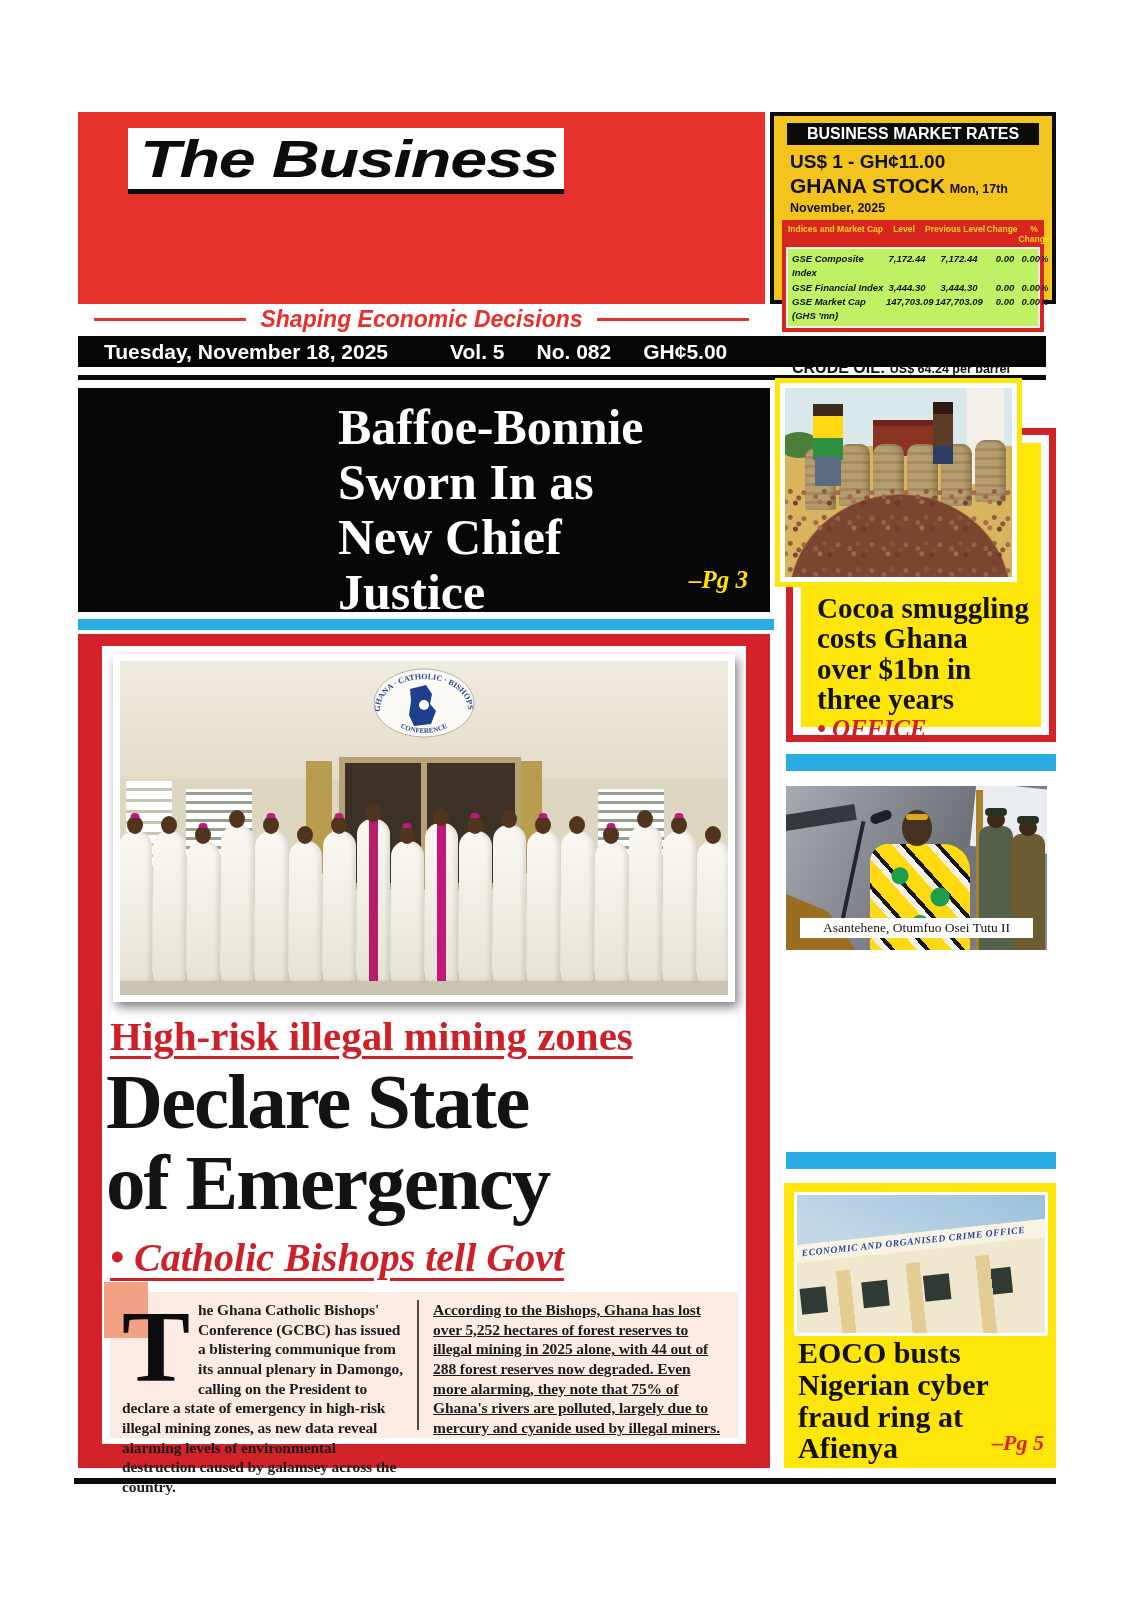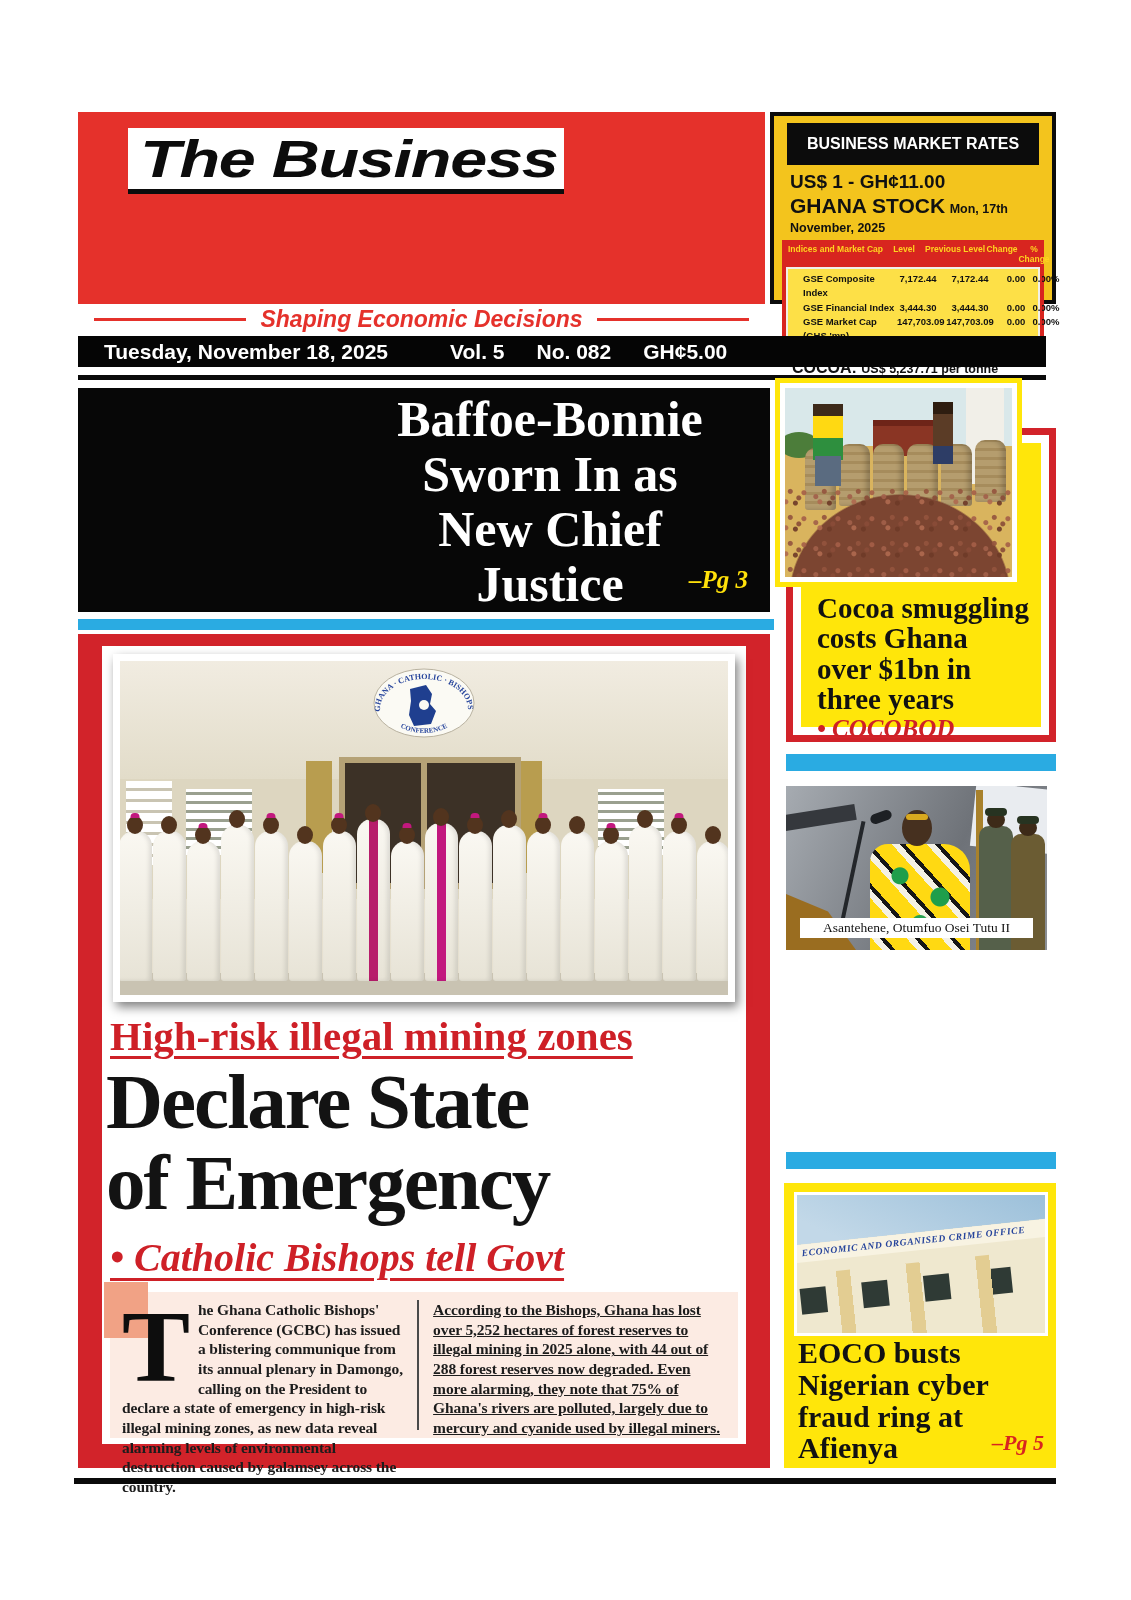--- a/index.html
+++ b/index.html
@@ -25,28 +25,28 @@
   .datebar{left:78px;top:336px;width:968px;height:31px;background:#050505;color:#fff;display:flex;
            align-items:center;padding-left:26px;box-sizing:border-box;font-weight:bold;font-size:21px;}
   .datebar .d{margin-right:62px;} .datebar .v{margin-right:32px;} .datebar .n{margin-right:32px;}
   .rule-top{left:78px;top:375px;width:968px;height:5px;background:#0a0a0a;}
   .rule-bottom{left:74px;top:1478px;width:982px;height:6px;background:#0a0a0a;}
 
   
   .market{left:770px;top:112px;width:286px;height:192px;background:#f3c41d;border:4px solid #0c0c0c;
           box-sizing:border-box;}
   .mk-title{margin:7px 13px 0 13px;background:#0c0c0c;color:#fff;text-align:center;font-weight:bold;
-            font-size:16px;padding:12px 0;}
+            font-size:16px;padding:2px 0;}
   .mk-fx{margin:6px 0 0 16px;font-weight:bold;font-size:19px;color:#111;}
   .mk-stock{margin:1px 0 4px 16px;color:#111;}
   .mk-stock .b{font-weight:bold;font-size:21px;} .mk-stock .s{font-weight:bold;font-size:12.5px;}
   .mk-table{margin:0 8px;background:#d8251f;padding:3px 4px 4px 4px;}
   .mk-head{display:grid;grid-template-columns:96px 40px 62px 32px 32px;color:#ffd41f;font-weight:bold;
            font-size:8.5px;padding:1px 2px 3px 2px;}
-  .mk-rows{background:#fde047;border:2px solid #f0f0e8;outline:2px solid #d8251f;padding:3px 15px;}
+  .mk-rows{background:#bef264;border:2px solid #f0f0e8;outline:2px solid #d8251f;padding:3px 4px;font-style:italic;}
   .mk-row{display:grid;grid-template-columns:94px 42px 62px 30px 30px;color:#111;font-weight:bold;
           font-size:9.5px;line-height:1.5;}
   .mk-row span:nth-child(n+2),.mk-head span:nth-child(n+2){text-align:center;}
   .mk-com{margin:6px 0 0 18px;color:#111;line-height:1.25;}
   .mk-com .lab{font-weight:bold;font-size:16px;} .mk-com .val{font-weight:bold;font-size:12.5px;}
 
   
   .banner{left:78px;top:388px;width:692px;height:224px;background:#070707;}
   .cj-photo{left:4px;top:8px;width:238px;height:208px;overflow:hidden;
             background:repeating-linear-gradient(90deg,#c9a96b 0 16px,#bd9a5c 16px 22px,#d6b77c 22px 38px);}
@@ -67,22 +67,22 @@
   .cj-paper{left:98px;top:124px;width:52px;height:60px;background:#f7f3ee;transform:rotate(3deg);
             box-shadow:0 2px 4px rgba(0,0,0,.35);z-index:4;}
   .cj-cross{left:80px;top:96px;width:6px;height:36px;background:#6d4322;z-index:4;}
   .cj-cross::after{content:"";position:absolute;left:-6px;top:8px;width:18px;height:6px;background:#6d4322;}
   .cj-mic{left:44px;top:74px;width:4px;height:96px;background:#1c1e22;transform:rotate(9deg);z-index:2;}
   .cj-mic::before{content:"";position:absolute;left:-8px;top:-12px;width:20px;height:12px;background:#2a2d33;
             border-radius:50%;}
   .cj-caption{left:4px;bottom:12px;right:4px;background:#fff;text-align:center;
               font-family:"Liberation Serif",serif;font-size:13.5px;line-height:1.3;color:#111;
               padding:3px 6px;box-sizing:border-box;z-index:5;}
-  .cj-head{left:260px;top:4px;width:424px;color:#fff;font-family:"Liberation Serif",serif;font-weight:bold;
-           font-size:50px;line-height:1.10;white-space:pre-line;text-align:center;}
+  .cj-head{left:260px;top:12px;width:424px;color:#fff;font-family:"Liberation Serif",serif;font-weight:bold;
+           font-size:50px;line-height:1.10;white-space:pre-line;}
   .pg-ref{color:#ffe10a;font-family:"Liberation Serif",serif;font-weight:bold;font-style:italic;font-size:25px;}
   .banner .pg-ref{right:22px;bottom:18px;}
 
   .cyan{background:#2aabe2;}
   .cyan1{left:78px;top:619px;width:696px;height:11px;}
   .cyan2{left:786px;top:754px;width:270px;height:17px;}
   .cyan3{left:786px;top:1152px;width:270px;height:17px;}
 
   
   .mainframe{left:78px;top:634px;width:692px;height:834px;background:#d2232a;}
@@ -368,21 +368,21 @@
       </div>
     </div>
   </div>
 
   <div class="abs cocoa-frame">
     <div class="abs cocoa-yellow">
       <div class="abs cocoa-head serifhead">Cocoa smuggling
 costs Ghana
 over $1bn in
 three years</div>
-      <div class="abs cocobod">• COCOBOD</div>
+      <div class="abs cocobod">• OFFICE</div>
     </div>
   </div>
   <div class="abs cocoa-photo">
     <div class="cocoa-inner">
       <div class="abs co-green"></div>
       <div class="abs co-shed"></div>
       <div class="abs co-pillar"></div>
       <div class="abs co-sack" style="left:54px"></div>
       <div class="abs co-sack" style="left:88px"></div>
       <div class="abs co-sack" style="left:122px"></div>

